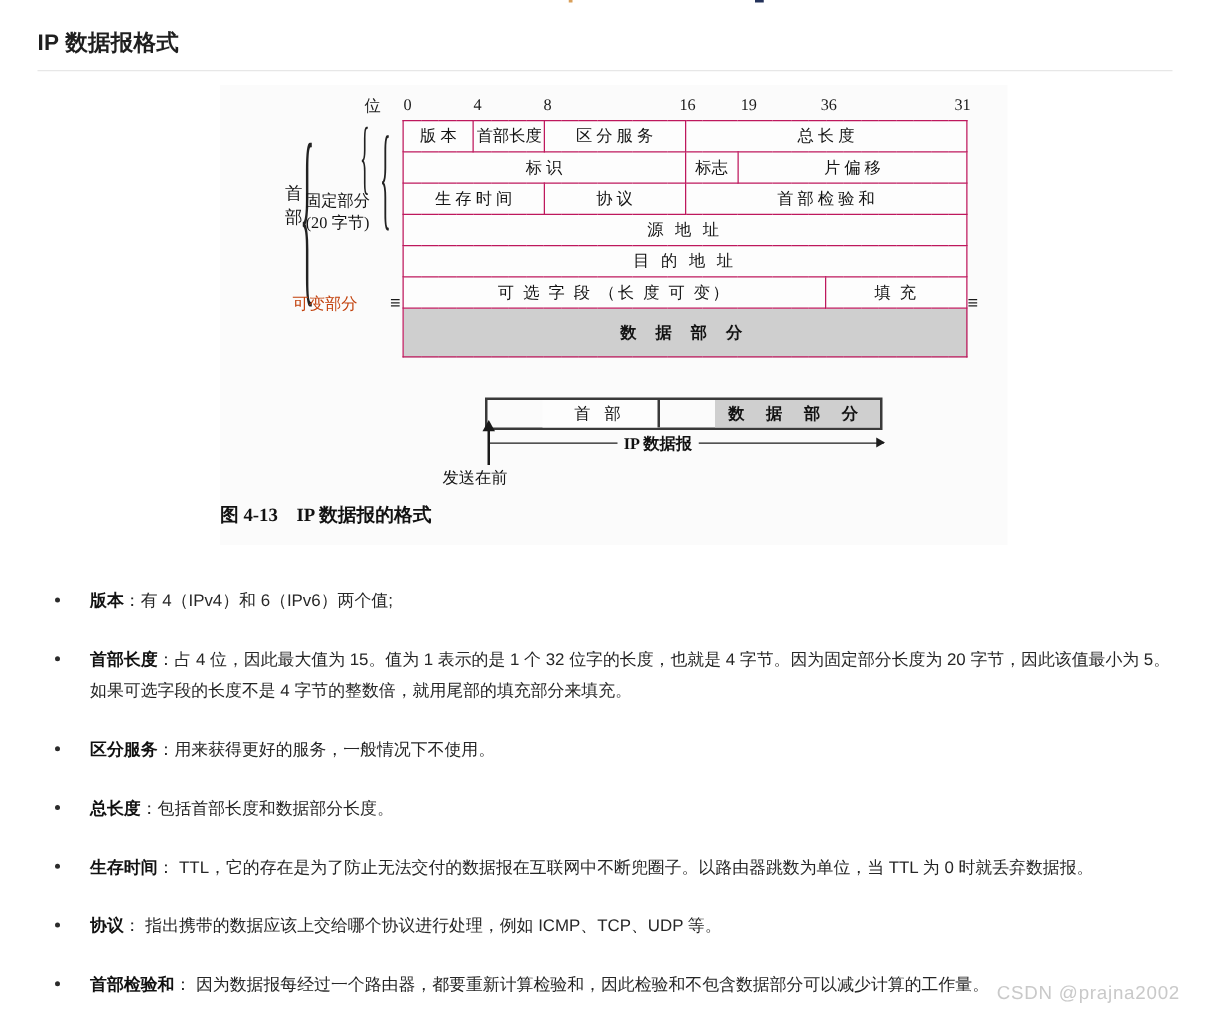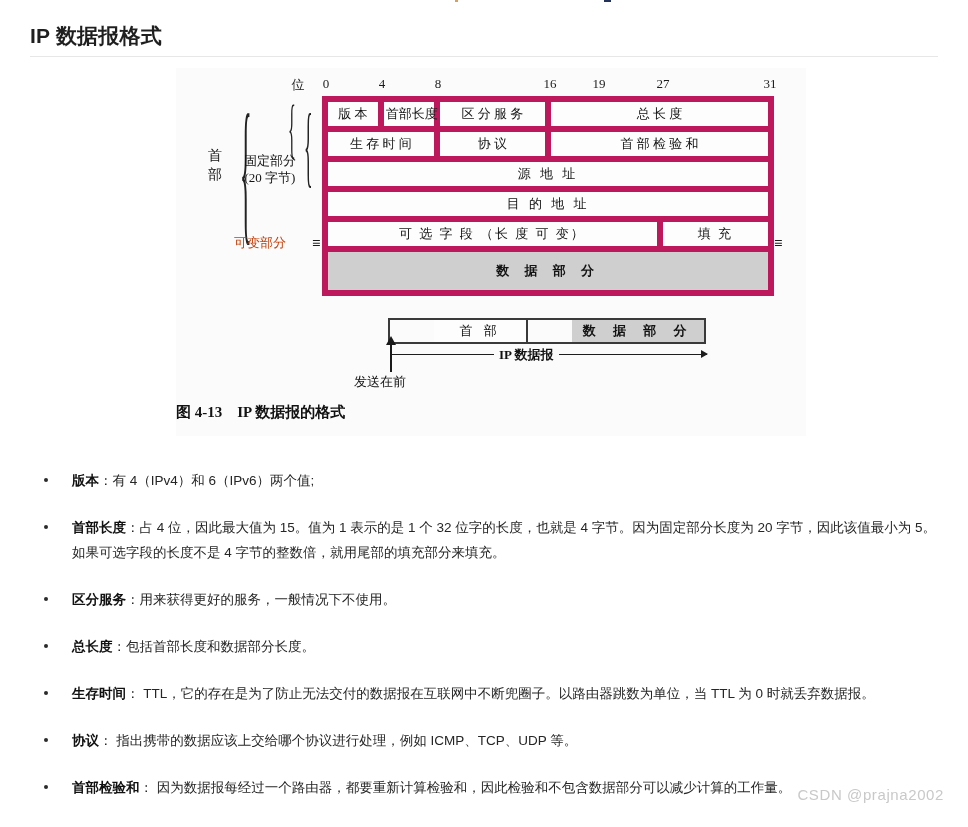--- a/index.html
+++ b/index.html
@@ -30,21 +30,21 @@
   .top-sliver .s2 {
     position: absolute; left: 604px; top: -2px;
     width: 7px; height: 4px; background: #23325a;
   }
 
   
   .page-title {
     position: absolute;
     left: 30px;
     top: 22px;
-    font-size: 21px;
+    font-size: 18px;
     font-weight: bold;
     color: #1f1f1f;
     letter-spacing: 0.2px;
     white-space: nowrap;
   }
   .title-rule {
     position: absolute;
     left: 30px;
     top: 56px;
     width: 908px;
@@ -85,21 +85,21 @@
   
   .hdr-table {
     position: absolute;
     left: 146px;
     top: 28px;
     width: 452px;
     border-collapse: collapse;
     table-layout: fixed;
   }
   .hdr-table td {
-    border: 6px solid #be185d;
+    border: 1px solid #be185d;
     height: 24px;
     text-align: center;
     vertical-align: middle;
     font-family: "Liberation Serif", "DejaVu Serif", serif;
     font-size: 13px;
     color: #131313;
     background: #fdfdfd;
     padding: 0 2px;
     white-space: nowrap;
   }
@@ -136,27 +136,27 @@
   .brace-mid {
     left: 112px;
     top: 26px;
     font-size: 20px;
     transform: scaleY(3.3) scaleX(0.8);
     transform-origin: left top;
   }
 
   .lbl-shoubu {
     position: absolute;
-    left: 24px;
+    left: 52px;
     top: 78px;
     width: 22px;
     font-family: "Liberation Serif", "DejaVu Serif", serif;
     font-size: 14px;
     line-height: 19px;
-    text-align: right;
+    text-align: left;
     color: #141414;
   }
   .lbl-fixed {
     position: absolute;
     left: 60px;
     top: 84px;
     width: 68px;
     font-family: "Liberation Serif", "DejaVu Serif", serif;
     font-size: 13px;
     line-height: 17px;
@@ -339,21 +339,21 @@
 <div class="title-rule"></div>
 
 <div class="figure">
 
   <div class="bit-wei">位</div>
   <div class="bitlabel" style="left:150px">0</div>
   <div class="bitlabel" style="left:206px">4</div>
   <div class="bitlabel" style="left:262px">8</div>
   <div class="bitlabel" style="left:374px">16</div>
   <div class="bitlabel" style="left:423px">19</div>
-  <div class="bitlabel" style="left:487px">27</div>
+  <div class="bitlabel" style="left:487px">36</div>
   <div class="bitlabel" style="left:594px">31</div>
 
   <div class="brace brace-outer">{</div>
   <div class="brace brace-fixed">{</div>
   <div class="brace brace-mid">{</div>
 
   <div class="lbl-shoubu">首部</div>
   <div class="lbl-fixed">
     <div>固定部分</div>
     <div>(20 字节)</div>
@@ -365,20 +365,25 @@
 
   <table class="hdr-table">
     <tbody>
         <tr>
       <td colspan="4">版 本</td>
       <td colspan="4">首部长度</td>
       <td colspan="8">区 分 服 务</td>
       <td colspan="16">总 长 度</td>
     </tr>
     <tr>
+      <td colspan="16">标 识</td>
+      <td colspan="3">标志</td>
+      <td colspan="13">片 偏 移</td>
+    </tr>
+    <tr>
       <td colspan="8">生 存 时 间</td>
       <td colspan="8">协 议</td>
       <td colspan="16">首 部 检 验 和</td>
     </tr>
     <tr>
       <td colspan="32" class="wide-sp">源 地 址</td>
     </tr>
     <tr>
       <td colspan="32" class="wide-sp">目 的 地 址</td>
     </tr>

